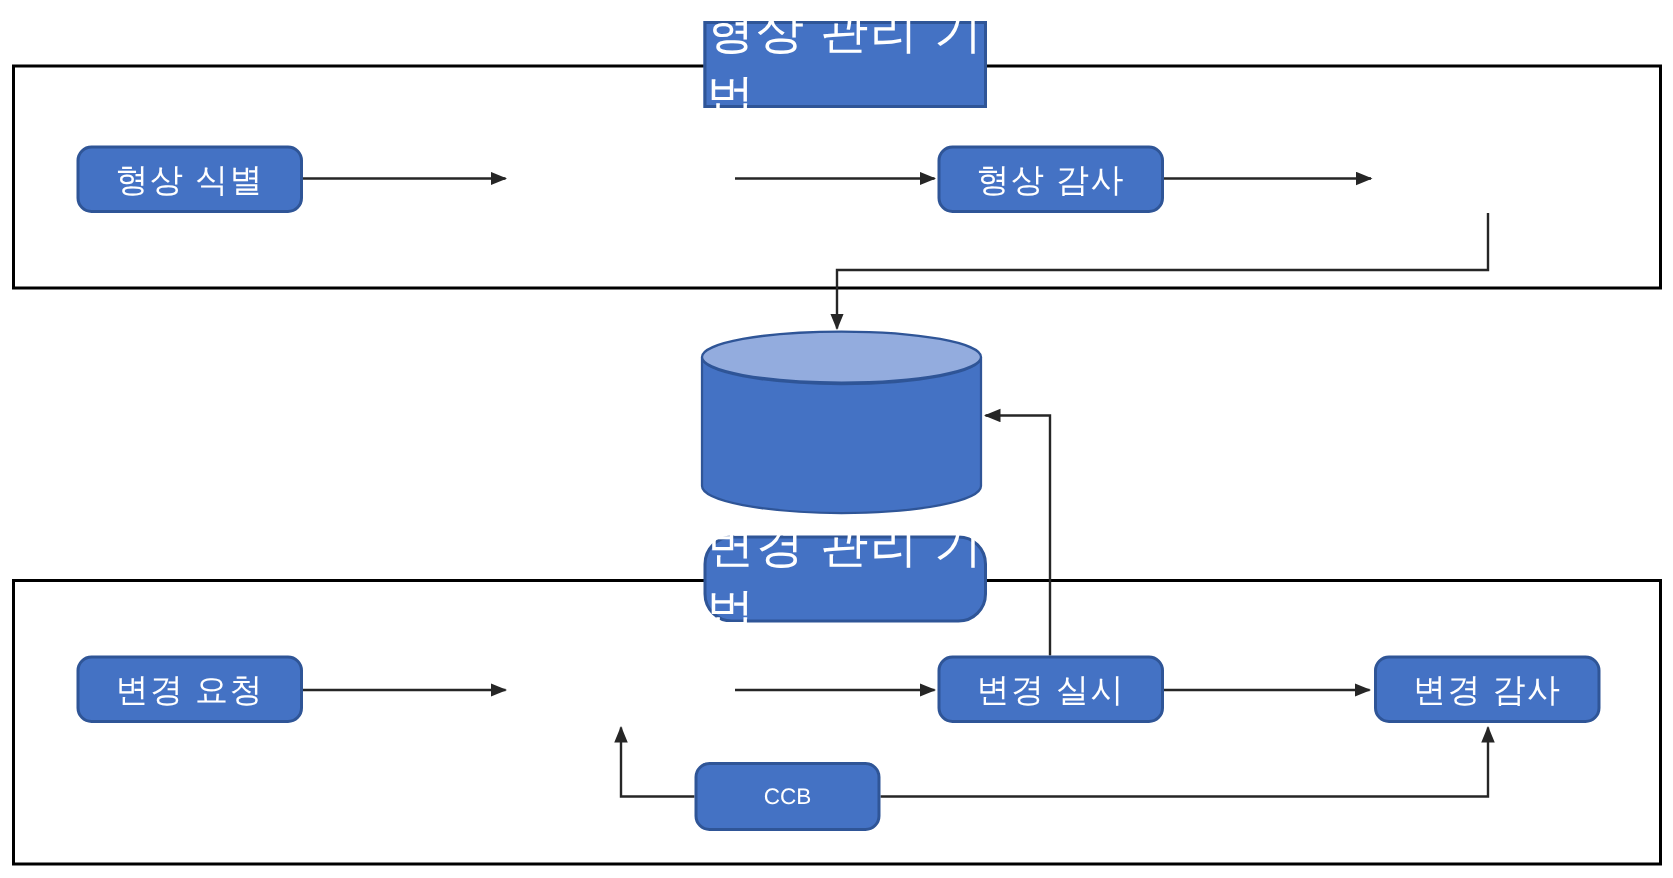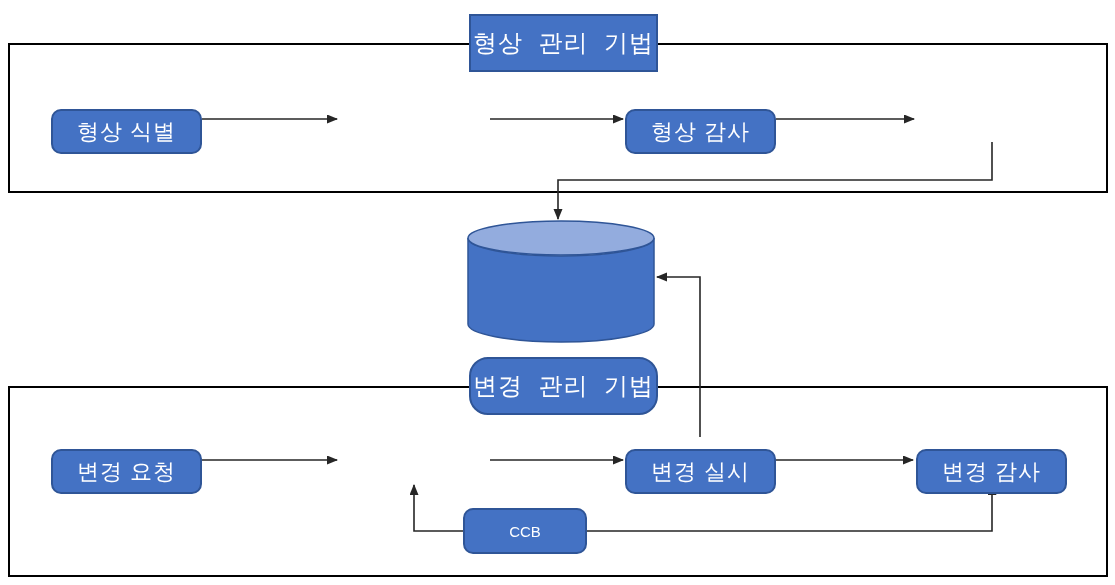--- a/index.html
+++ b/index.html
@@ -11,26 +11,26 @@
     --text:#FFFFFF;
     --background:#FFFFFF;
   }
   html,body{margin:0;padding:0;}
   body{font-family:"Liberation Sans","DejaVu Sans",sans-serif;background:var(--background);}
   .canvas{position:relative;width:1115px;height:585px;background:var(--background);overflow:hidden;}
   .container{position:absolute;box-sizing:border-box;border:2px solid var(--container-border);background:transparent;}
   .container.top{left:8px;top:43px;width:1100px;height:150px;}
   .container.bottom{left:8px;top:386px;width:1100px;height:191px;}
   .title-box{position:absolute;box-sizing:border-box;background:var(--box-fill);border:2px solid var(--box-border);
-    color:var(--text);display:flex;align-items:center;justify-content:center;font-size:24px;letter-spacing:1px;z-index:3;font-family:Liberation Mono, monospace;}
+    color:var(--text);display:flex;align-items:center;justify-content:center;font-size:32px;letter-spacing:1px;z-index:3;}
   .title-box.top{left:469px;top:14px;width:189px;height:58px;}
   .title-box.bottom{left:469px;top:357px;width:189px;height:58px;border-radius:19px;}
   .step{position:absolute;box-sizing:border-box;width:151px;height:45px;border-radius:10px;background:var(--box-fill);
     border:2px solid var(--box-border);color:var(--text);display:flex;align-items:center;justify-content:center;
-    font-size:22px;letter-spacing:1px;z-index:3;margin-top:12px;}
+    font-size:22px;letter-spacing:1px;z-index:3;}
   .row-top{top:97px;}
   .row-bottom{top:437px;}
   .c1{left:51px;}.c2{left:339px;}.c3{left:625px;}.c4{left:916px;}
   .ccb{position:absolute;box-sizing:border-box;left:463px;top:508px;width:124px;height:46px;border-radius:10px;
     background:var(--box-fill);border:2px solid var(--box-border);color:var(--text);display:flex;align-items:center;
     justify-content:center;font-size:15px;z-index:3;}
   .repo-label{position:absolute;left:468px;top:268px;width:186px;text-align:center;color:var(--text);
     font-size:26px;z-index:3;}
   svg.layer{position:absolute;left:0;top:0;width:1115px;height:585px;z-index:2;}
   .conn{stroke:var(--connector);stroke-width:1.6;fill:none;}

